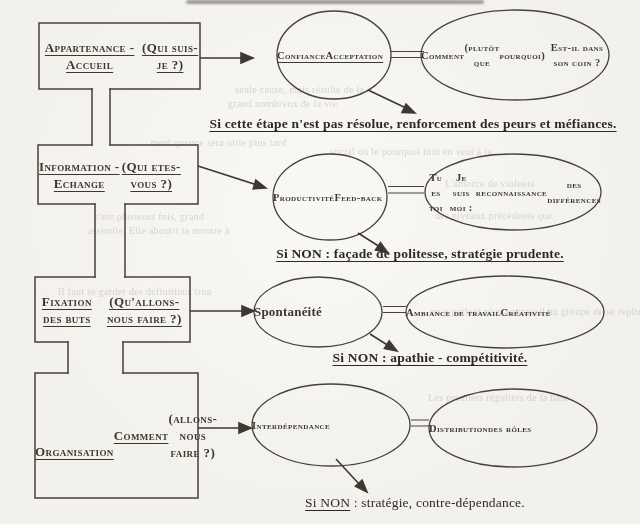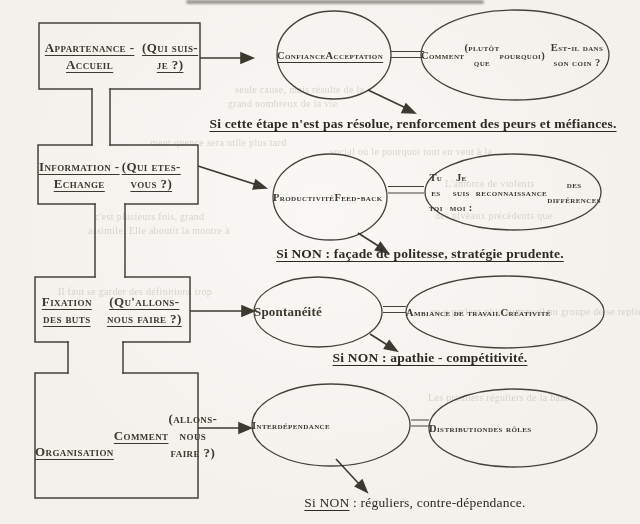--- a/index.html
+++ b/index.html
@@ -174,16 +174,16 @@
     <span class="sc boxline">(allons-nous faire ?)</span>
   </div>
   <div class="txt" style="left:252px;top:384px;width:158px;height:82px">
     <span class="sc ovaline">Interdépendance</span>
   </div>
   <div class="txt" style="left:429px;top:390px;width:168px;height:77px">
     <span class="sc ovaline">Distribution</span>
     <span class="sc ovaline">des rôles</span>
   </div>
   <div class="note light" style="left:280px;top:495px;width:270px">
-    <span class="u2">Si NON</span><span> : réguliers, contre-dépendance.</span>
+    <span class="u2">Si NON</span><span> : stratégie, contre-dépendance.</span>
   </div>
 
 </div>
 
 </body></html>

